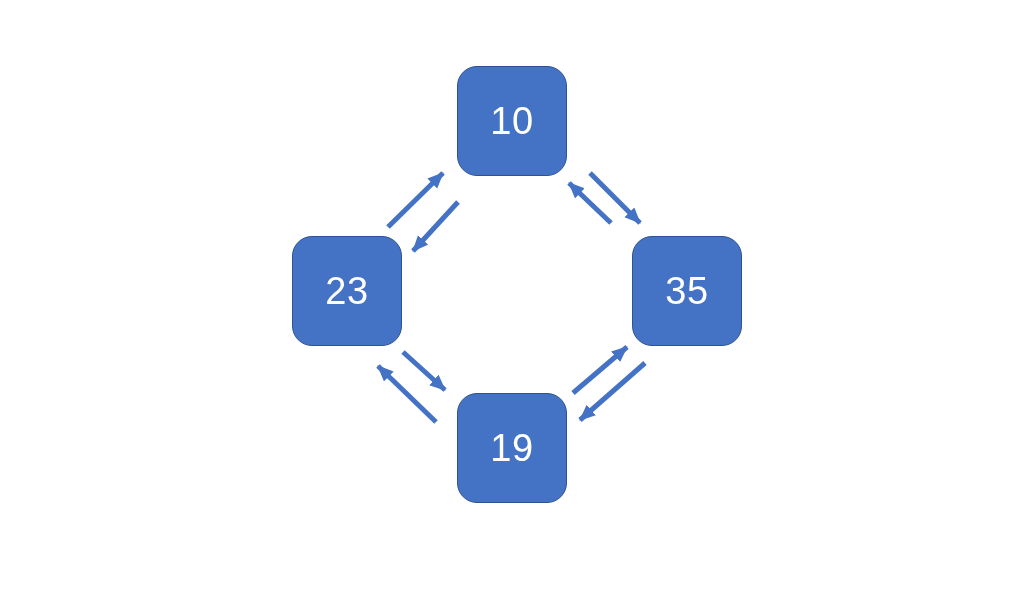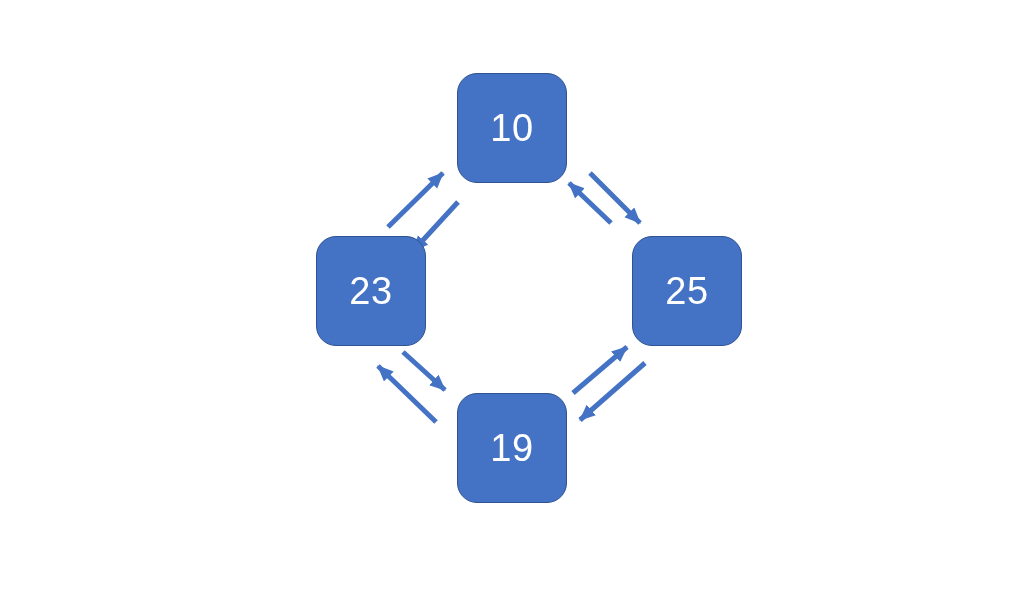--- a/index.html
+++ b/index.html
@@ -34,22 +34,22 @@
     display: flex;
     align-items: center;
     justify-content: center;
   }
   .node-label {
     color: var(--label-color, #ffffff);
     font-size: 38px;
     line-height: 1;
     letter-spacing: 0.5px;
   }
-  .node-top    { left: 457px; top: 73px;  }
-  .node-left   { left: 292px; top: 236px; margin-left: 24px; }
+  .node-top    { left: 457px; top: 66px;  }
+  .node-left   { left: 292px; top: 236px; }
   .node-right  { left: 632px; top: 236px; }
   .node-bottom { left: 457px; top: 393px; }
 </style>
 </head>
 <body>
 
 <div class="canvas" style="--node-fill: #4472C4; --node-border: #2E5395; --label-color: #FFFFFF; --bg-color: #FFFFFF;">
 
   <svg class="arrows-layer" viewBox="0 0 1036 596" xmlns="http://www.w3.org/2000/svg">
     <defs>
@@ -69,20 +69,20 @@
 
   <div class="node node-top">
     <span class="node-label">10</span>
   </div>
 
   <div class="node node-left">
     <span class="node-label">23</span>
   </div>
 
   <div class="node node-right">
-    <span class="node-label">25</span>
+    <span class="node-label">35</span>
   </div>
 
   <div class="node node-bottom">
     <span class="node-label">19</span>
   </div>
 
 </div>
 
 </body></html>

